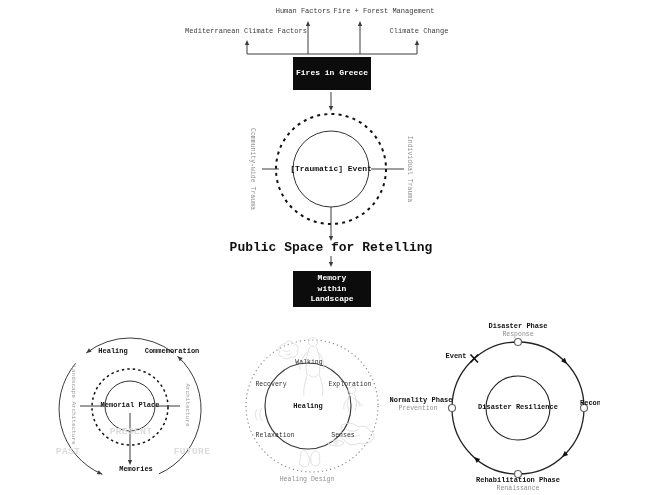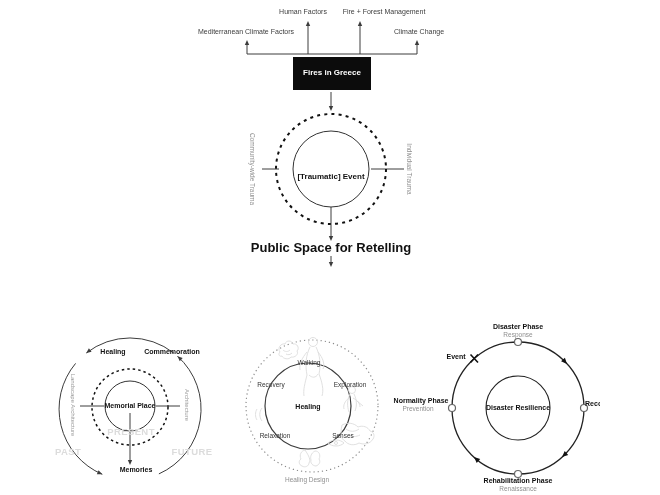--- a/index.html
+++ b/index.html
@@ -1,24 +1,24 @@
 <!DOCTYPE html>
 <html><head>
 <meta charset="utf-8">
 <style>
   html,body { margin:0; padding:0; background:#ffffff; }
   #canvas {
     position:relative; width:600px; height:495px; background:#ffffff;
-    font-family:Liberation Sans, sans-serif; overflow:hidden;
+    font-family:Liberation Mono, monospace; overflow:hidden;
   }
   #linework { position:absolute; left:0; top:0; }
   .lbl { position:absolute; transform:translate(-50%,-50%); white-space:nowrap; line-height:1.1; }
   .t-dark  { color:#3d3d3d; font-size:7px; }
   .t-bold  { color:#111111; font-size:7px; font-weight:bold; }
-  .t-bold8 { color:#111111; font-size:8px; font-weight:bold;margin-top:8px; }
+  .t-bold8 { color:#111111; font-size:8px; font-weight:bold; }
   .t-gray  { color:#8f8f8f; font-size:6.5px; }
   .t-gray6 { color:#9a9a9a; font-size:6px; }
   .t-small { color:#333333; font-size:6.5px; }
   .t-ghost { color:#dcdcdc; font-size:9.5px; font-weight:bold; letter-spacing:.4px;text-align:right; }
   .vlabel  { transform:translate(-50%,-50%) rotate(90deg); }
   .blackbox {
     position:absolute; background:#0c0c0c; display:flex; align-items:center; justify-content:center;
     text-align:center; color:#ffffff; font-weight:bold; font-size:8px; line-height:1.3;
   }
 </style>
@@ -117,20 +117,23 @@
   <div class="lbl t-dark" style="left:419px; top:32px;">Climate Change</div>
   <div class="blackbox" style="left:293px; top:57px; width:78px; height:33px;">
     <span>Fires in Greece</span>
   </div>
 
   <div class="lbl t-gray vlabel" style="left:252px; top:169px;">Community-wide Trauma</div>
   <div class="lbl t-gray vlabel" style="left:409px; top:169px;">Individual Trauma</div>
   <div class="lbl t-bold8" style="left:331px; top:169px;">[Traumatic] Event</div>
 
   <div class="lbl t-bold" style="left:331px; top:248px; font-size:13px;">Public Space for Retelling</div>
+  <div class="blackbox" style="left:293px; top:271px; width:78px; height:36px;">
+    <span style="width:62px;">Memory within Landscape</span>
+  </div>
 
   <div class="lbl t-bold" style="left:113px; top:352px;">Healing</div>
   <div class="lbl t-bold" style="left:172px; top:352px;">Commemoration</div>
   <div class="lbl t-bold" style="left:136px; top:470px;">Memories</div>
   <div class="lbl t-bold" style="left:130px; top:406px;">Memorial Place</div>
   <div class="lbl t-gray6 vlabel" style="left:73px; top:405px;">Landscape Architecture</div>
   <div class="lbl t-gray6 vlabel" style="left:187px; top:405px;">Architecture</div>
   <div class="lbl t-ghost" style="left:68px; top:452px;">PAST</div>
   <div class="lbl t-ghost" style="left:131px; top:432px;">PRESENT</div>
   <div class="lbl t-ghost" style="left:192px; top:452px;">FUTURE</div>

